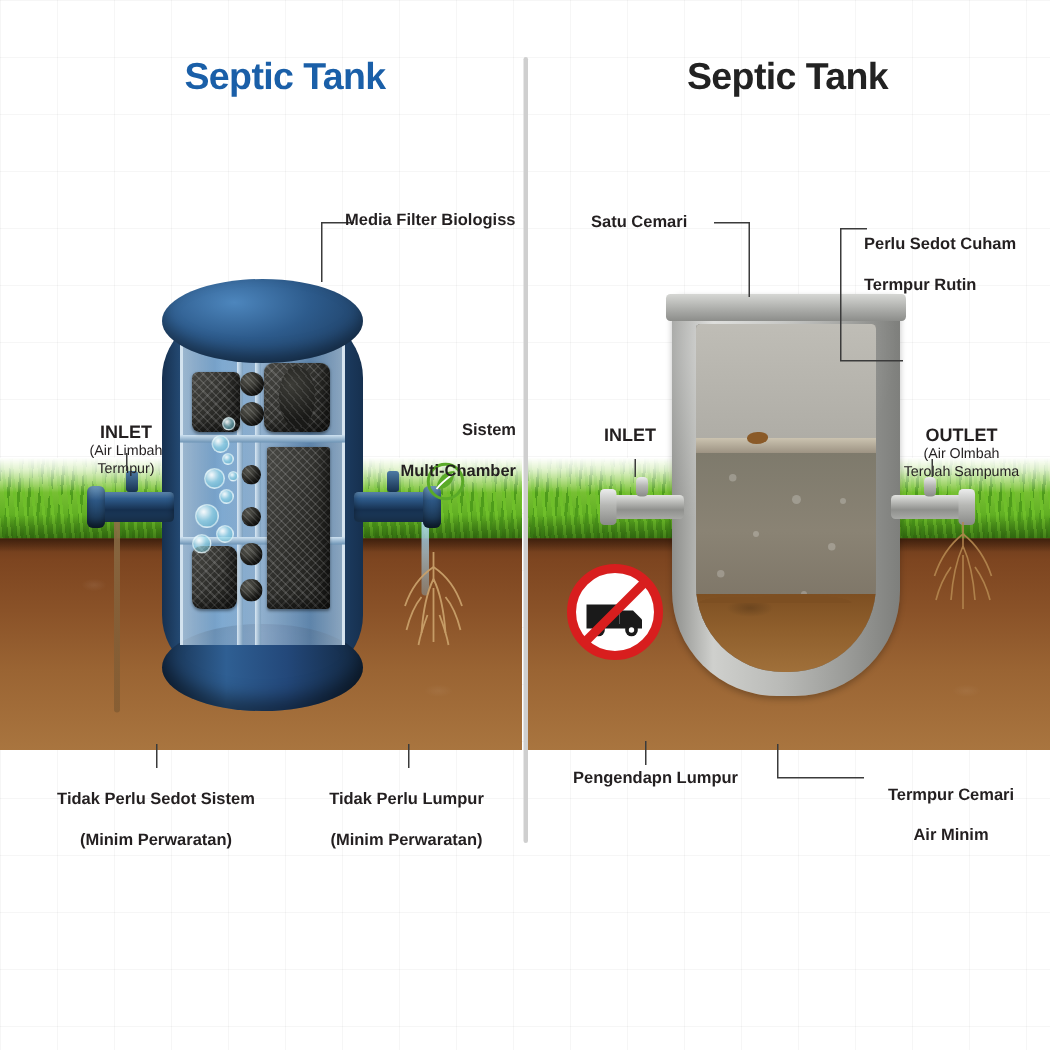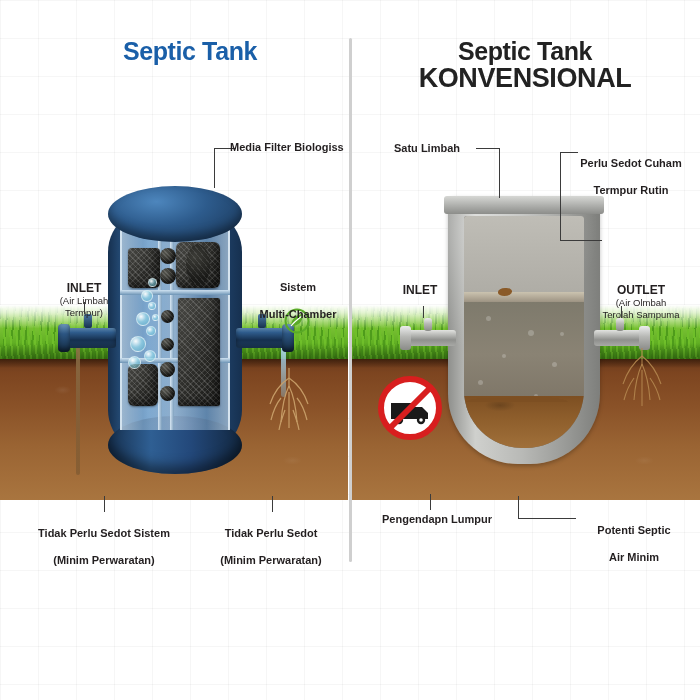--- a/index.html
+++ b/index.html
@@ -271,21 +271,20 @@
 </head>
 <body>
 
 <div id="page">
 
   <div class="title" id="title-left">
     <span class="l1">Septic Tank</span>
   </div>
   <div class="title" id="title-right">
     <span class="l1">Septic Tank</span>
-    <span class="l2">KONVENSIONAL</span>
   </div>
 
   <div id="divider"></div>
 
   <div class="panel" id="panel-left">
 
     <div class="scene" id="scene-left">
       <div class="sky"></div>
       <div class="grass"></div>
       <div class="soil"></div>
@@ -374,34 +373,34 @@
     <div class="lead v" style="left:214px; top:148px; height:40px;"></div>
     <div class="label" style="left:230px; top:141px;">Media Filter Biologiss</div>
 
     <div class="label big" style="left:44px; top:266px; width:80px; text-align:center;">
       <span>INLET</span>
       <span class="sub">(Air Limbah
 Termpur)</span>
     </div>
     <div class="lead v" style="left:84px; top:302px; height:12px;"></div>
 
-    <div class="label" style="left:252px; top:268px; width:92px; text-align:center;">
+    <div class="label" style="left:252px; top:268px; width:92px; text-align:right;">
       <span>Sistem</span><br>
       <span>Multi-Chamber</span>
     </div>
 
     <div class="lead v" style="left:104px; top:496px; height:16px;"></div>
     <div class="label" style="left:14px; top:514px; width:180px; text-align:center;">
       <span>Tidak Perlu Sedot Sistem</span><br>
       <span>(Minim Perwaratan)</span>
     </div>
 
     <div class="lead v" style="left:272px; top:496px; height:16px;"></div>
     <div class="label" style="left:196px; top:514px; width:150px; text-align:center;">
-      <span>Tidak Perlu Sedot</span><br>
+      <span>Tidak Perlu Lumpur</span><br>
       <span>(Minim Perwaratan)</span>
     </div>
   </div>
 
   <div class="panel" id="panel-right">
 
     <div class="scene" id="scene-right">
       <div class="sky"></div>
       <div class="grass"></div>
       <div class="soil"></div>
@@ -459,26 +458,26 @@
       <circle cx="21" cy="44" r="4.2"></circle>
       <circle cx="43" cy="44" r="4.2"></circle>
     </g>
     <circle cx="21" cy="44" r="1.8" fill="#ffffff"></circle>
     <circle cx="43" cy="44" r="1.8" fill="#ffffff"></circle>
     <line x1="12" y1="52" x2="52" y2="12" stroke="#d81e1e" stroke-width="6" stroke-linecap="round"></line>
   </svg>
 
   <div class="lead h" style="left:476px; top:148px; width:24px;"></div>
   <div class="lead v" style="left:499px; top:148px; height:50px;"></div>
-  <div class="label" style="left:394px; top:142px;">Satu Limbah</div>
+  <div class="label" style="left:394px; top:142px;">Satu Cemari</div>
 
   <div class="lead h" style="left:560px; top:152px; width:18px;"></div>
   <div class="lead v" style="left:560px; top:152px; height:88px;"></div>
   <div class="lead h" style="left:560px; top:240px; width:42px;"></div>
-  <div class="label" style="left:576px; top:144px; width:110px; text-align:center;">
+  <div class="label" style="left:576px; top:144px; width:110px; ">
     <span>Perlu Sedot Cuham</span><br>
     <span>Termpur Rutin</span>
   </div>
 
   <div class="label big" style="left:374px; top:268px; width:92px; text-align:center;">
     <span>INLET</span>
   </div>
   <div class="lead v" style="left:423px; top:306px; height:12px;"></div>
 
   <div class="label big" style="left:592px; top:268px; width:98px; text-align:center;">
@@ -487,21 +486,21 @@
 Terolah Sampuma</span>
   </div>
   <div class="lead v" style="left:621px; top:306px; height:12px;"></div>
 
   <div class="lead v" style="left:430px; top:494px; height:16px;"></div>
   <div class="label" style="left:382px; top:513px;">Pengendapn Lumpur</div>
 
   <div class="lead v" style="left:518px; top:496px; height:22px;"></div>
   <div class="lead h" style="left:518px; top:518px; width:58px;"></div>
   <div class="label" style="left:582px; top:511px; width:104px; text-align:center;">
-    <span>Potenti Septic</span><br>
+    <span>Termpur Cemari</span><br>
     <span>Air Minim</span>
   </div>
 
   <div id="banner">
     
     
     
     
     
   </div>

